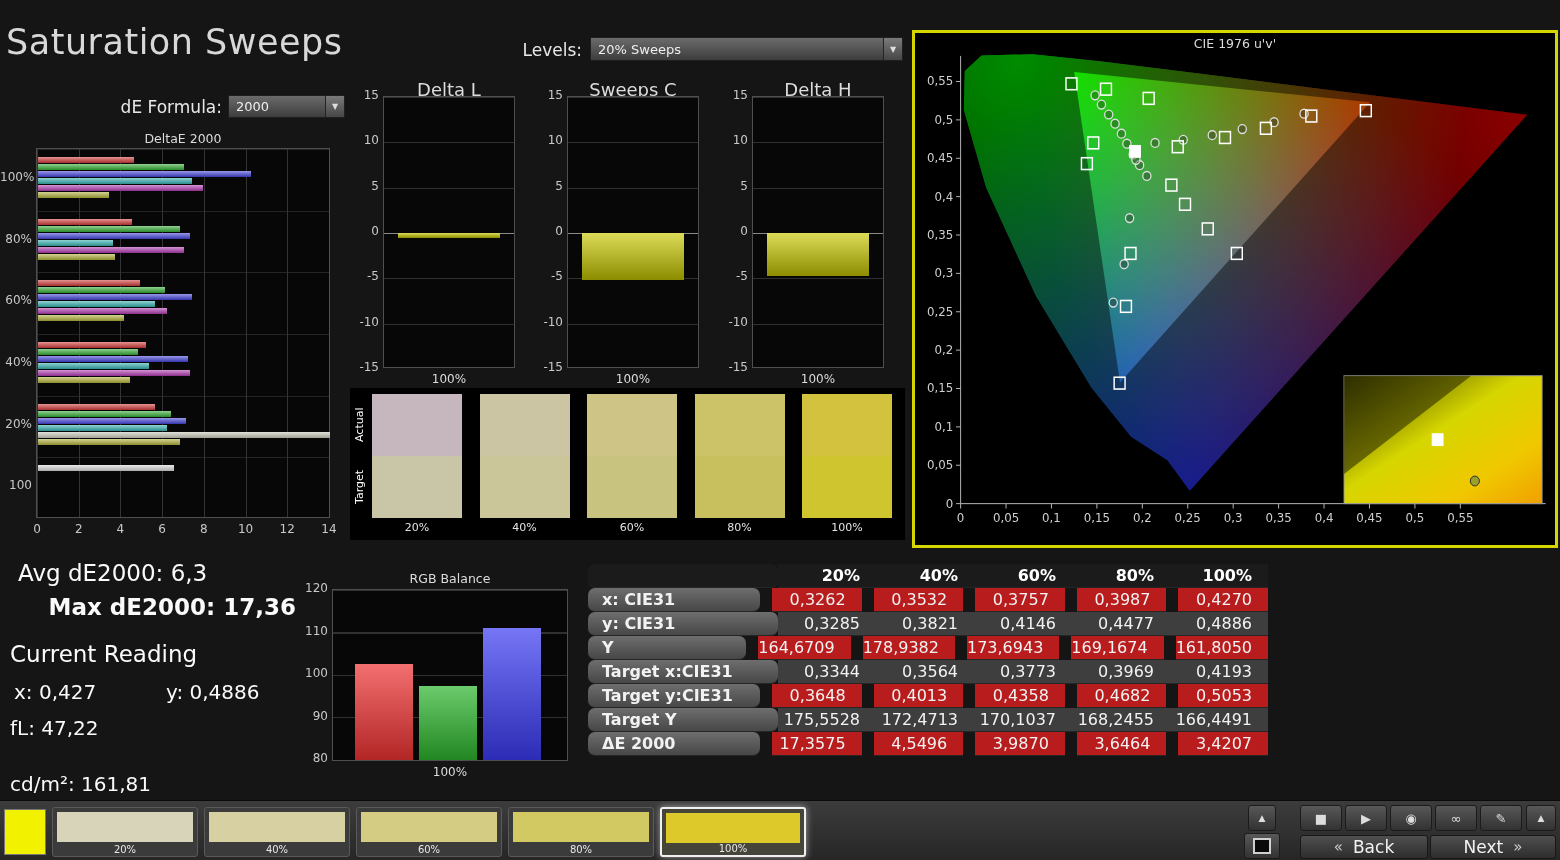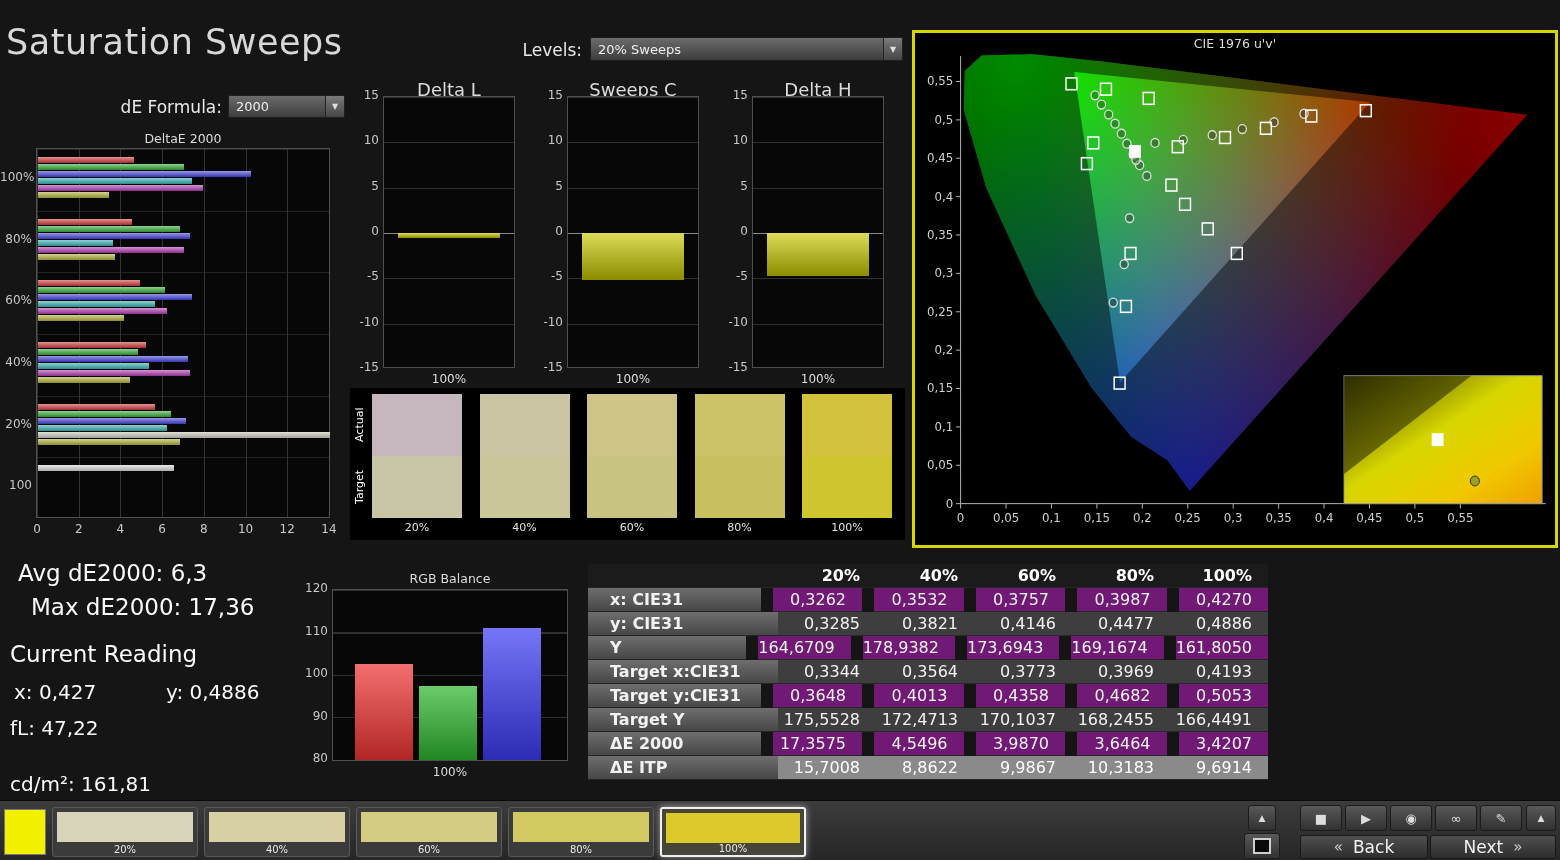--- a/index.html
+++ b/index.html
@@ -62,25 +62,25 @@
   #rgb-chart{position:absolute;left:332px;top:589px;width:236px;height:172px;}
   .vplot2{position:absolute;left:0;top:0;width:236px;height:172px;
     background-color:#070707;
     background-image:repeating-linear-gradient(to bottom,#303030 0 1px,transparent 1px 42.5px);
     border:1px solid #4f4f4f;box-sizing:border-box;}
   .vbar2{position:absolute;background-image:linear-gradient(to bottom,rgba(255,255,255,.3),rgba(0,0,0,.25));}
   .dxlabel2{position:absolute;top:176px;left:0;width:100%;text-align:center;font-size:12px;color:#dcdcdc;}
   
   #meas-table{position:absolute;left:588px;top:564px;width:680px;font-size:16px;color:#f2f2f2;}
   .trow{display:flex;height:24px;line-height:24px;}
-  .tlabel{width:190px;box-sizing:border-box;padding-left:22px;font-weight:bold;
-    background:linear-gradient(#6e6e6e,#474747);border-bottom:1px solid #262626;}
+  .tlabel{width:190px;box-sizing:border-box;padding-left:14px;font-weight:bold;
+    background:linear-gradient(#6e6e6e,#474747);border-bottom:1px solid #262626;border-radius:7px;}
   .tcell{width:98px;box-sizing:border-box;text-align:right;padding-right:16px;border-bottom:1px solid #262626;}
   .thead .tlabel,.thead .tcell{background:#1b1b1b;font-weight:bold;color:#fff;}
-  .shade-a .tcell{background:#701a75;margin-left:12px;}
+  .shade-a .tcell{background:#b91c1c;margin-left:12px;}
   .shade-b .tcell{background:#3e3e3e;}
   .shade-l .tcell{background:#8a8a8a;color:#fff;}
   
   #bottom-bar{position:absolute;left:0;top:800px;width:1560px;height:60px;
     background:linear-gradient(#3c3c3c,#262626);border-top:1px solid #0a0a0a;}
   #color-indicator{position:absolute;left:4px;top:8px;width:40px;height:44px;border:1px solid #777;}
   .bswatch{position:absolute;top:6px;width:146px;height:50px;background:#3b3b3b;
     border:1px solid #5a5a5a;border-radius:3px;box-sizing:border-box;}
   .bswatch.selected{border:2px solid #f0f0f0;box-shadow:0 0 7px rgba(255,255,255,.55);background:#45453a;}
   .bswatch .sw{position:absolute;left:4px;right:4px;top:4px;height:30px;}
@@ -364,21 +364,21 @@
       <g id="cie-inset">
         <rect x="470" y="330" width="218" height="130" fill="url(#insetGrad)" stroke="#999" stroke-width="1"></rect>
         <polygon points="470,330 610,330 470,430" fill="rgba(35,35,0,0.55)"></polygon>
         <rect class="cur-sq" x="567" y="389" width="12" height="12"></rect>
         <circle cx="614" cy="437" r="5" fill="#9aa12a" stroke="#2a2a2a"></circle>
       </g>
     </svg>
   </div>
 
   <div class="stat-big" style="left:18px;top:560px;width:280px;text-align:left;">Avg dE2000: 6,3</div>
-  <div class="stat-big" style="left:31px;top:594px;width:280px;text-align:left;">Max dE2000: 17,36</div>
+  <div class="stat-big" style="left:16px;top:594px;width:280px;text-align:right;font-weight:bold;">Max dE2000: 17,36</div>
   <div class="stat-big" style="left:10px;top:641px;">Current Reading</div>
   <div class="stat-med" style="left:14px;top:680px;">x: 0,427</div>
   <div class="stat-med" style="left:166px;top:680px;">y: 0,4886</div>
   <div class="stat-med" style="left:10px;top:716px;">fL: 47,22</div>
   <div class="stat-med" style="left:10px;top:772px;">cd/m²: 161,81</div>
 
   <div class="chart-title" style="left:332px;top:571px;width:236px;">RGB Balance</div>
   <div id="rgb-chart">
     <div class="vplot2">
         <div class="vbar2" style="left: 22px; width: 58px; top: 74.375px; height: 95.625px; background-color: rgb(238, 50, 50);"></div>
@@ -450,28 +450,20 @@
         <div class="tcell">168,2455</div>
         <div class="tcell">166,4491</div>
       </div>
       <div class="trow shade-a">
         <div class="tlabel">ΔE 2000</div>
         <div class="tcell">17,3575</div>
         <div class="tcell">4,5496</div>
         <div class="tcell">3,9870</div>
         <div class="tcell">3,6464</div>
         <div class="tcell">3,4207</div>
-      </div>
-      <div class="trow shade-l">
-        <div class="tlabel">ΔE ITP</div>
-        <div class="tcell">15,7008</div>
-        <div class="tcell">8,8622</div>
-        <div class="tcell">9,9867</div>
-        <div class="tcell">10,3183</div>
-        <div class="tcell">9,6914</div>
       </div>
     </div>
 
   <div id="bottom-bar">
     <div id="color-indicator" style="background: rgb(242, 242, 0);"></div>
     <div id="bottom-swatches">
         <div class="bswatch" style="left: 52px;">
           <div class="sw" style="background: rgb(216, 212, 186);"></div>
           <div class="swl">20%</div>
         </div>

